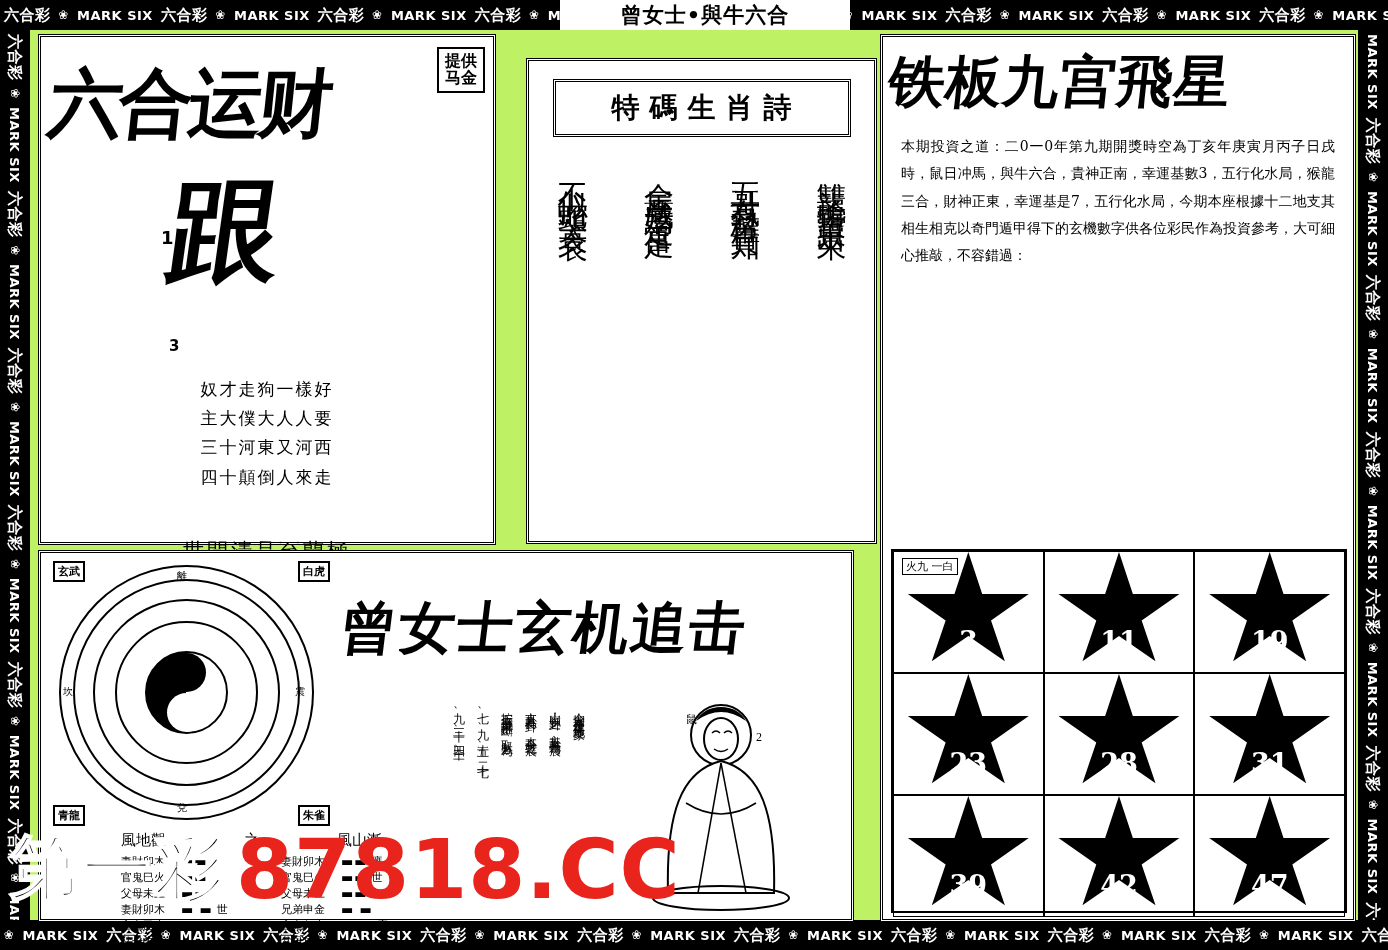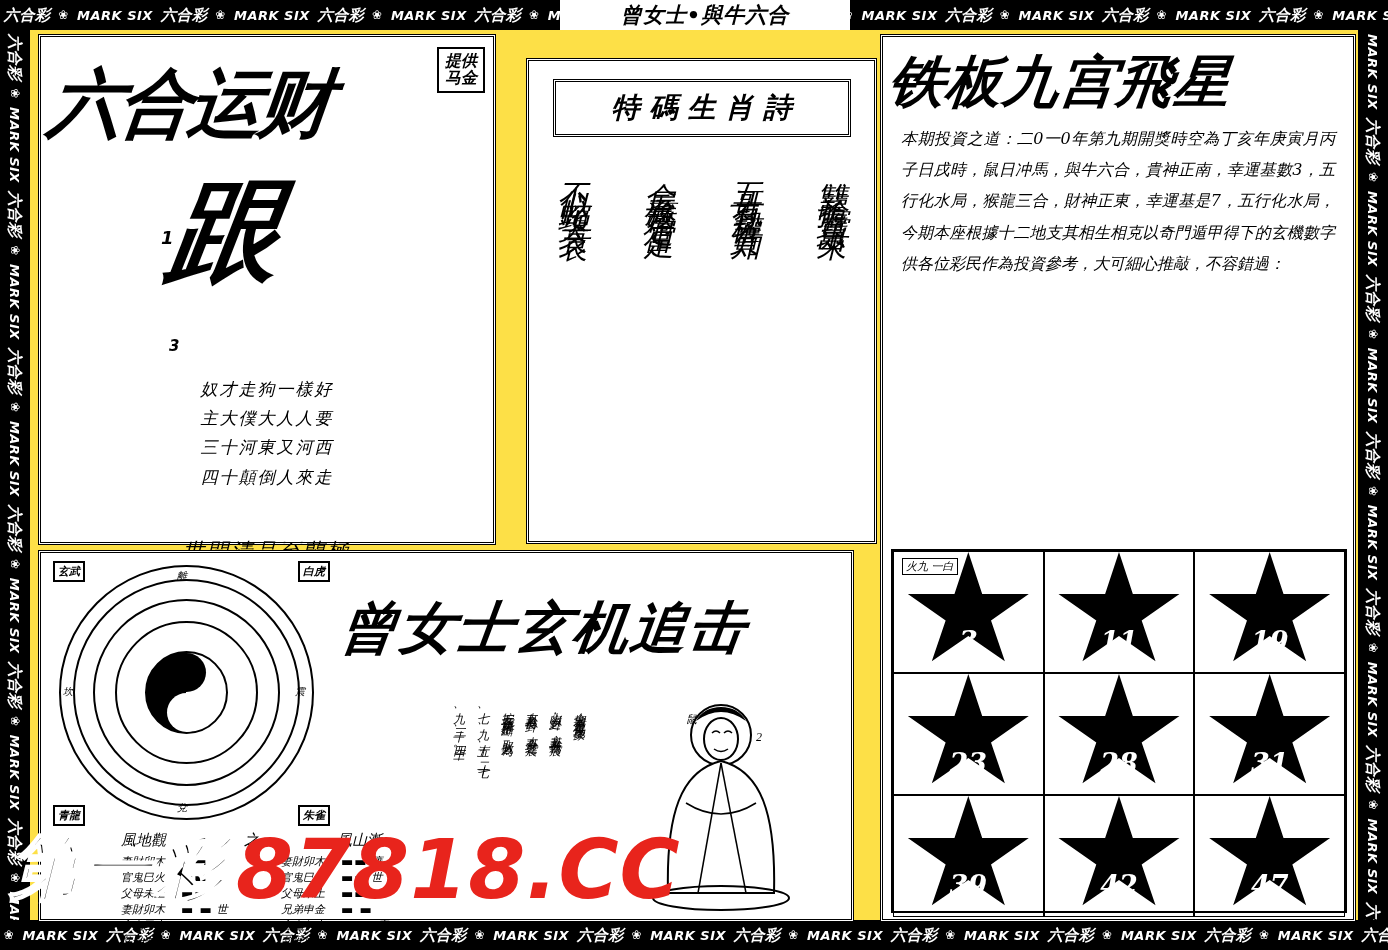--- a/index.html
+++ b/index.html
@@ -1,17 +1,17 @@
 <!DOCTYPE html>
 <html><head>
 <meta charset="utf-8">
 <style>
   html,body{margin:0;padding:0;background:#ffffff;}
   body{width:1388px;height:950px;overflow:hidden;font-family:"DejaVu Sans","Liberation Sans",sans-serif;color:#000;}
-  .page{position:relative;width:1388px;height:950px;background:#fde047;font-style:italic;}
+  .page{position:relative;width:1388px;height:950px;background:#bef264;}
 
   
   .marquee{position:absolute;background:#000;color:#fff;font-weight:bold;overflow:hidden;}
   .marquee-top{left:0;top:0;width:1388px;height:30px;}
   .marquee-bottom{left:0;bottom:0;width:1388px;height:30px;}
   .marquee-left{left:0;top:30px;width:30px;height:890px;}
   .marquee-right{right:0;top:30px;width:30px;height:890px;}
   .mrow{display:flex;align-items:center;height:30px;white-space:nowrap;font-size:13px;letter-spacing:0.5px;}
   .mrow span{margin:0 4px;}
   .mrow .cn{font-size:15px;font-weight:bold;}
@@ -80,21 +80,21 @@
   .mid-title{margin:18px auto 0;width:282px;border:3px double #000;text-align:center;font-size:28px;
              letter-spacing:10px;padding:7px 0 7px 10px;font-family:"DejaVu Serif","Liberation Serif",serif;font-weight:bold;}
   .mid-verses{display:flex;flex-direction:row-reverse;justify-content:space-around;margin-top:22px;height:300px;}
   .verse{writing-mode:vertical-rl;font-size:30px;letter-spacing:8px;
          font-family:"DejaVu Serif","Liberation Serif",serif;}
 
   
   .panel-right{position:absolute;left:850px;top:4px;width:470px;height:882px;border:3px double #000;background:#fff;}
   .right-title{margin:8px 0 0 6px;font-size:56px;font-weight:bold;letter-spacing:1px;
                font-family:"DejaVu Serif","Liberation Serif",serif;transform:skewX(-6deg);}
-  .right-body{margin:2px 18px 0 18px;font-size:16px;line-height:1.95;text-align:justify;
+  .right-body{margin:12px 18px 0 18px;font-size:14px;line-height:1.95;text-align:justify;
               font-family:"DejaVu Serif","Liberation Serif",serif;}
   .star-grid{position:absolute;left:8px;top:512px;width:452px;height:360px;border:2px solid #000;
              display:grid;grid-template-columns:repeat(3,1fr);grid-template-rows:repeat(3,1fr);}
   .star-cell{border:1px solid #000;position:relative;display:flex;align-items:flex-start;justify-content:center;}
   .star{width:126px;height:120px;background:#000;
         clip-path:polygon(50% 0%,61% 35%,98% 35%,68% 57%,79% 91%,50% 70%,21% 91%,32% 57%,2% 35%,39% 35%);}
   .star-num{position:absolute;left:0;right:0;top:62%;text-align:center;color:#fff;font-size:27px;font-weight:bold;
             font-family:"DejaVu Serif","Liberation Serif",serif;}
   .cell-tag{position:absolute;left:8px;top:6px;font-size:11px;border:1px solid #000;padding:0 3px;
             font-family:"DejaVu Serif","Liberation Serif",serif;background:#fff;}

